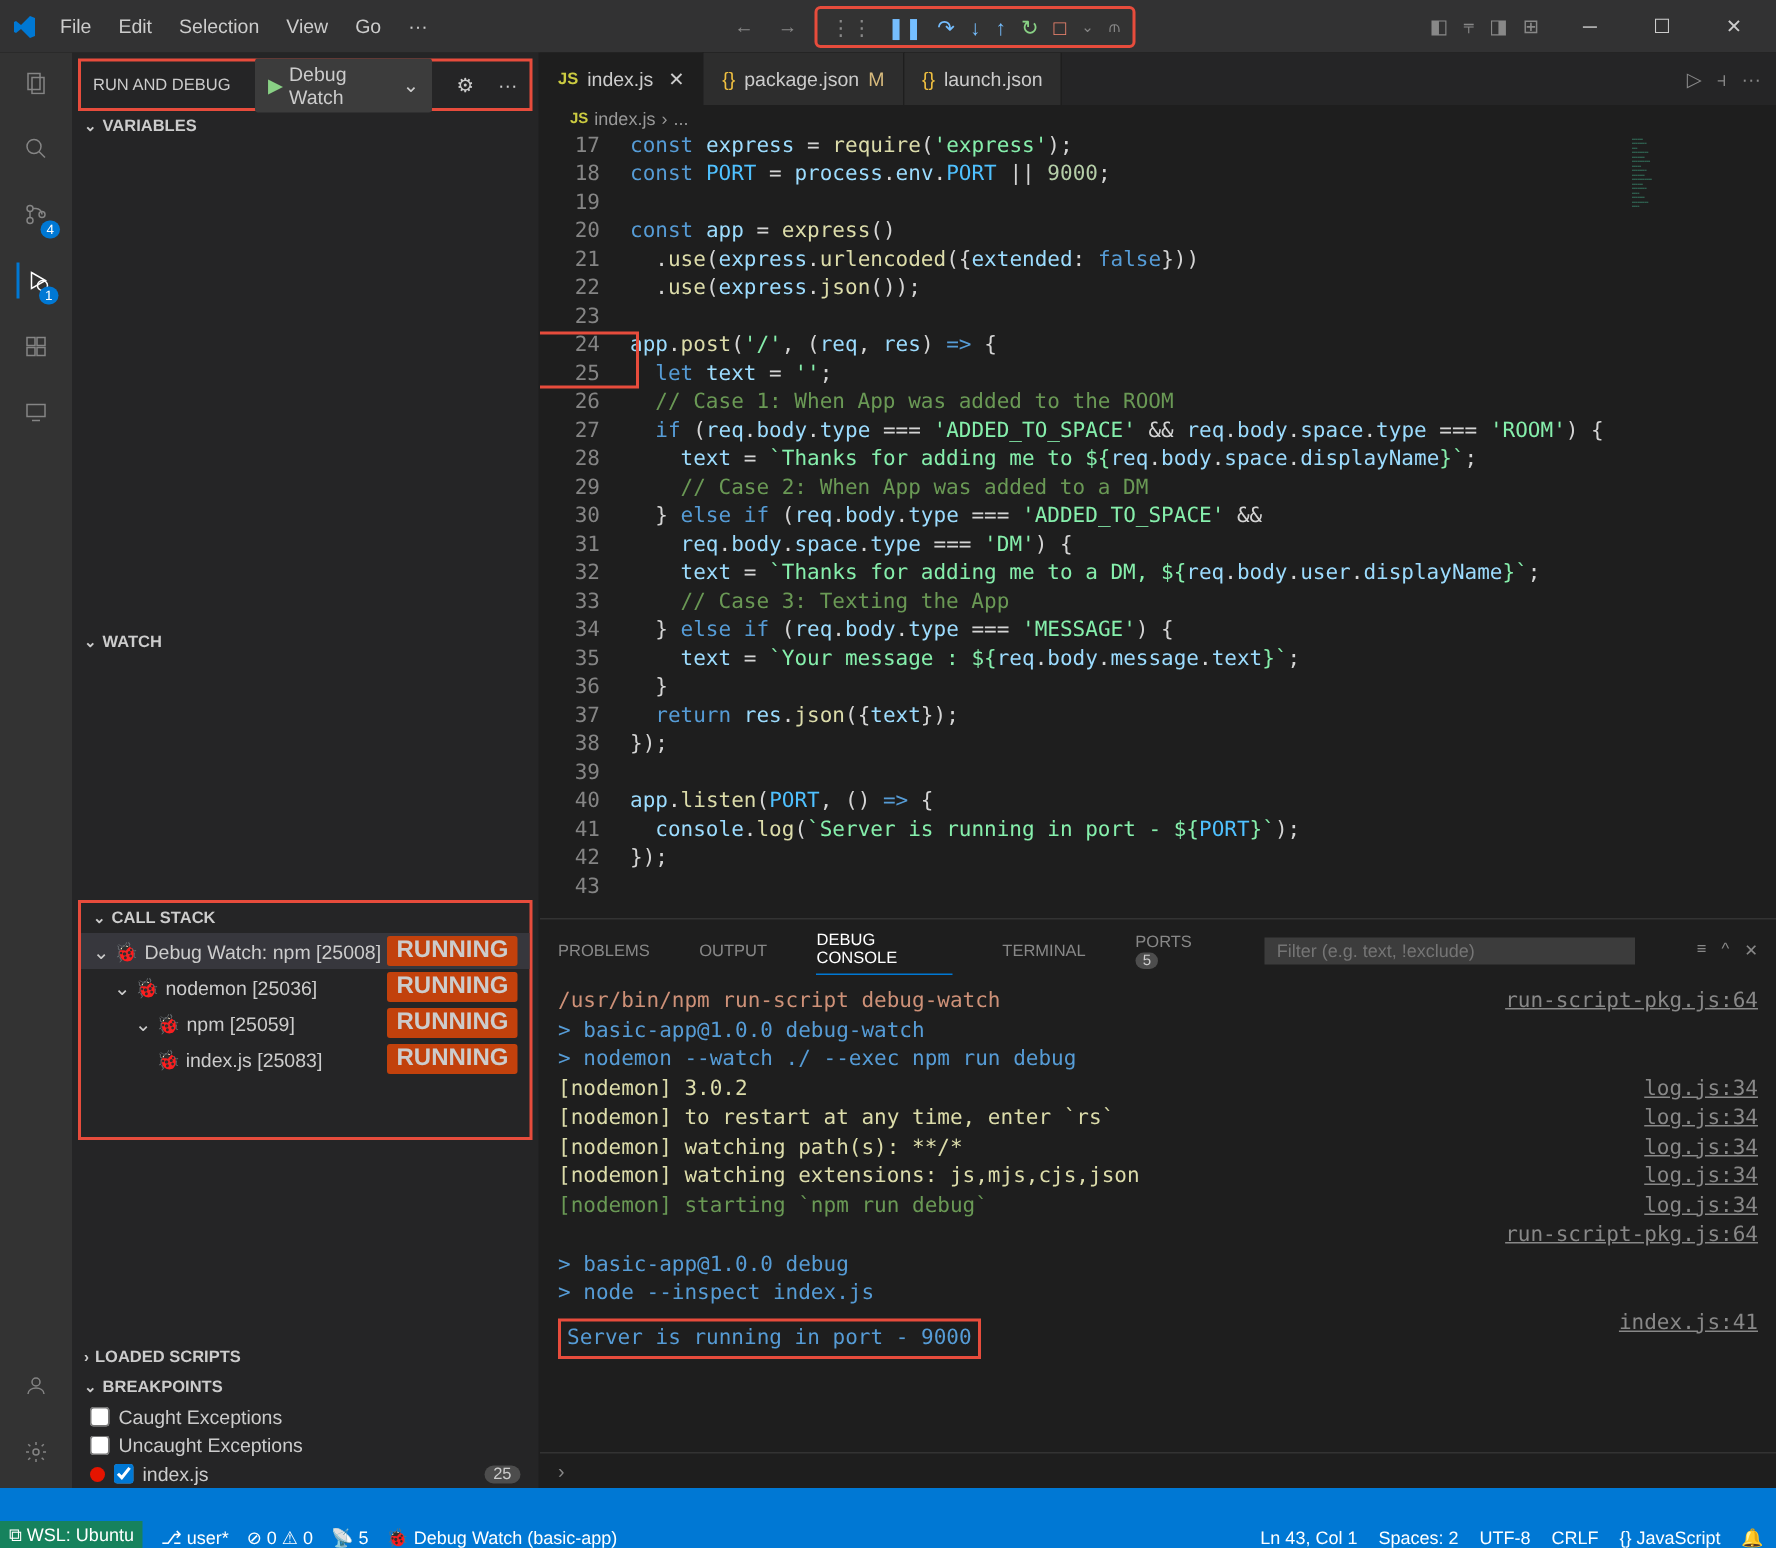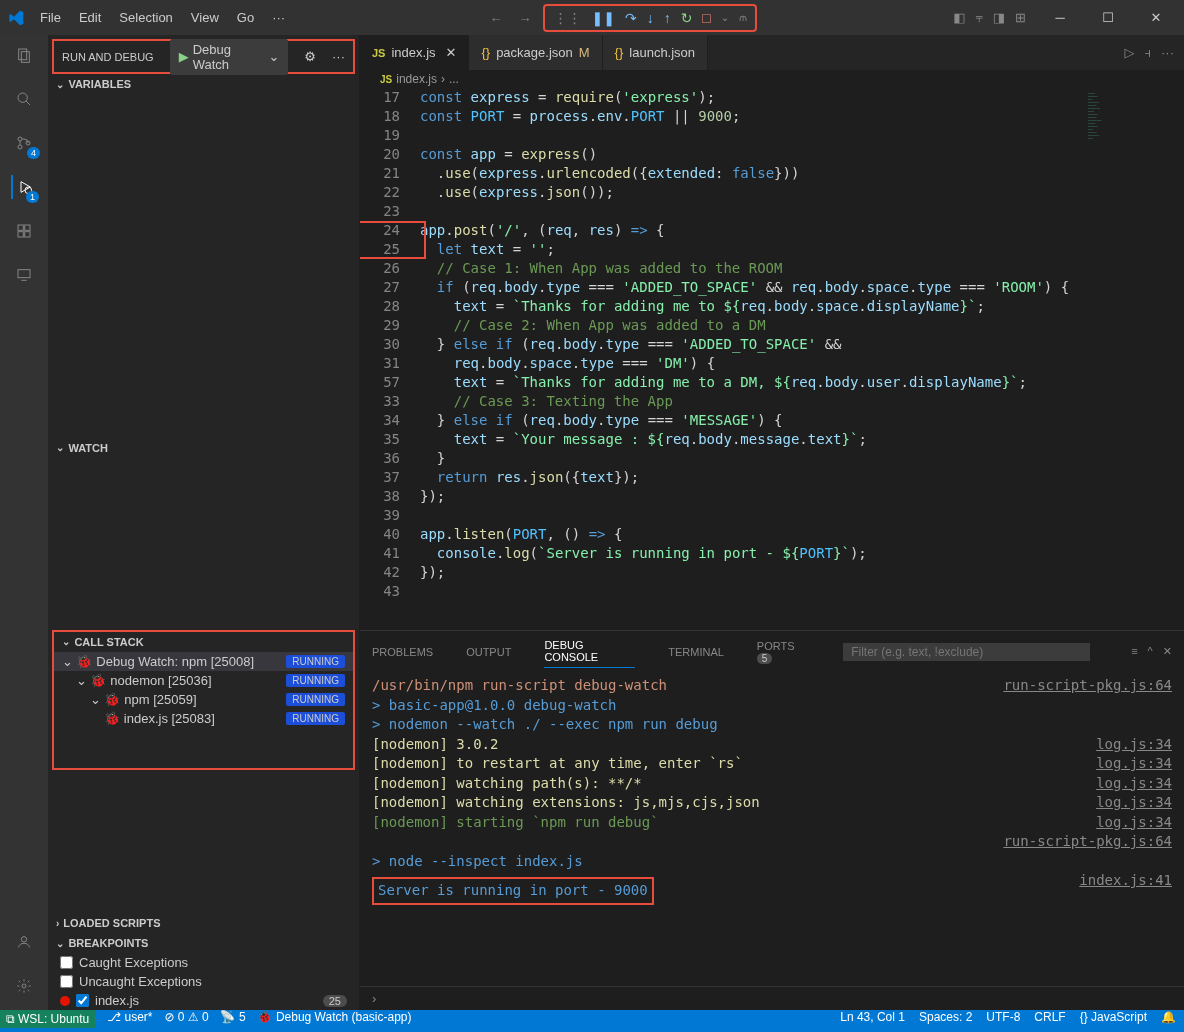--- a/index.html
+++ b/index.html
@@ -27,21 +27,21 @@
 .sidebar-header .config { flex:1; display:flex; align-items:center; background:#3c3c3c; padding: 2px 8px; border-radius:2px; border:1px solid #3c3c3c;}
 .sidebar-header .play { color: #89d185; margin-right:4px;}
 .sidebar-header .chev { color:#ccc; margin-left:auto;}
 .sidebar-header .gear { color:#ccc;}
 .section-header { display: flex; align-items: center; padding: 4px 8px; font-size: 11px; font-weight: 700; color: #cccccc; cursor: pointer; text-transform: uppercase; }
 .section-header .chevron { margin-right: 4px; font-size: 10px; }
 .section-body { flex: 1; overflow: auto; }
 .callstack-box { border: 2px solid #e74c3c; margin: 0 4px; padding-bottom:40px;}
 .cs-row { display: flex; align-items: center; padding: 2px 8px; font-size: 13px; }
 .cs-row.sel { background: #37373d; }
-.cs-row .status { margin-left: auto; background: #1d4ed8; padding: 1px 6px; font-size: 10px; border-radius: 2px; color:#ccc;}
+.cs-row .status { margin-left: auto; background: #c2410c; padding: 1px 6px; font-size: 16px; border-radius: 2px; color:#ccc;font-weight:bold;}
 .cs-row .indent1 { padding-left: 14px; }
 .cs-row .indent2 { padding-left: 28px; }
 .cs-row .indent3 { padding-left: 42px; }
 .bp-row { display:flex; align-items:center; padding: 2px 12px; gap:6px;}
 .bp-row input[type=checkbox]{ accent-color:#0078d4;}
 .bp-dot { width:10px; height:10px; background:#e51400; border-radius:50%;}
 .bp-badge { margin-left:auto; background:#4d4d4d; border-radius:8px; padding:0 6px; font-size:11px;}
 .editor-area { flex: 1; display: flex; flex-direction: column; background:#1e1e1e; overflow:hidden;}
 .tabs { height: 35px; display: flex; align-items: stretch; background: #252526; }
 .tab { display: flex; align-items: center; padding: 0 12px; gap: 6px; background: #2d2d2d; border-right: 1px solid #1e1e1e; cursor: pointer; font-size:13px;}
@@ -66,21 +66,21 @@
 .panel-tabs .ptab.active { color:#fff; border-bottom:1px solid #0078d4;}
 .panel-tabs .pcount { background:#4d4d4d; border-radius:8px; padding:0 5px; font-size:10px; color:#ccc;}
 .panel-tabs .filter { margin-left:auto; background:#3c3c3c; border:none; color:#ccc; padding:2px 8px; width:260px; font-size:12px;}
 .panel-tabs .picons { display:flex; gap:10px; color:#888; margin-left:8px;}
 .console { flex:1; font-family: Consolas, monospace; font-size:14px; padding:4px 12px; overflow:auto; line-height:19.5px;}
 .console .cl { display:flex;}
 .console .cl .src { margin-left:auto; color:#888; text-decoration:underline;}
 .c-cmd{color:#ce9178;} .c-blue{color:#569cd6;} .c-yel{color:#dcdcaa;text-align:center;} .c-grn{color:#6a9955;}
 .console .hl-box { border:2px solid #e74c3c; display:inline-block; padding:2px 4px; margin-top:6px;}
 .console-input { border-top:1px solid #333; padding:4px 12px; color:#888;}
-.statusbar { height:22px; background:#0078d4; color:#fff; display:flex; align-items:flex-start; font-size:12px; padding:0 8px; gap:12px;}
+.statusbar { height:40px; background:#0078d4; color:#fff; display:flex; align-items:flex-end; font-size:12px; padding:0 8px; gap:12px;}
 .statusbar .right { margin-left:auto; display:flex; gap:14px;}
 svg { width: 16px; height: 16px; }
 </style>
 </head>
 <body>
 
 <div class="titlebar">
   <svg class="logo" viewBox="0 0 24 24">
       <path fill="#0078d4" d="M23 3l-5-2-9 9-5-4-2 1v10l2 1 5-4 9 9 5-2V3z"></path>
     </svg>
@@ -294,21 +294,21 @@
           <div class="ln">22</div>
           <div class="ln">23</div>
           <div class="ln">24</div>
           <div class="ln">25</div>
           <div class="ln">26</div>
           <div class="ln">27</div>
           <div class="ln">28</div>
           <div class="ln">29</div>
           <div class="ln">30</div>
           <div class="ln">31</div>
-          <div class="ln">57</div>
+          <div class="ln">32</div>
           <div class="ln">33</div>
           <div class="ln">34</div>
           <div class="ln">35</div>
           <div class="ln">36</div>
           <div class="ln">37</div>
           <div class="ln">38</div>
           <div class="ln">39</div>
           <div class="ln">40</div>
           <div class="ln">41</div>
           <div class="ln">42</div>
@@ -365,20 +365,23 @@
             <span class="c-yel">[nodemon] watching extensions: js,mjs,cjs,json</span>
             <span class="src">log.js:34</span>
           </div>
           <div class="cl">
             <span class="c-grn">[nodemon] starting `npm run debug`</span>
             <span class="src">log.js:34</span>
           </div>
           <div class="cl">
             <span class=""></span>
             <span class="src">run-script-pkg.js:64</span>
+          </div>
+          <div class="cl">
+            <span class="c-blue">&gt; basic-app@1.0.0 debug</span>
           </div>
           <div class="cl">
             <span class="c-blue">&gt; node --inspect index.js</span>
           </div>
           <div class="cl">
             <span class="hl-box c-blue">Server is running in port - 9000</span>
             <span class="src">index.js:41</span>
           </div>
         </div>
       <div class="console-input">›</div>

